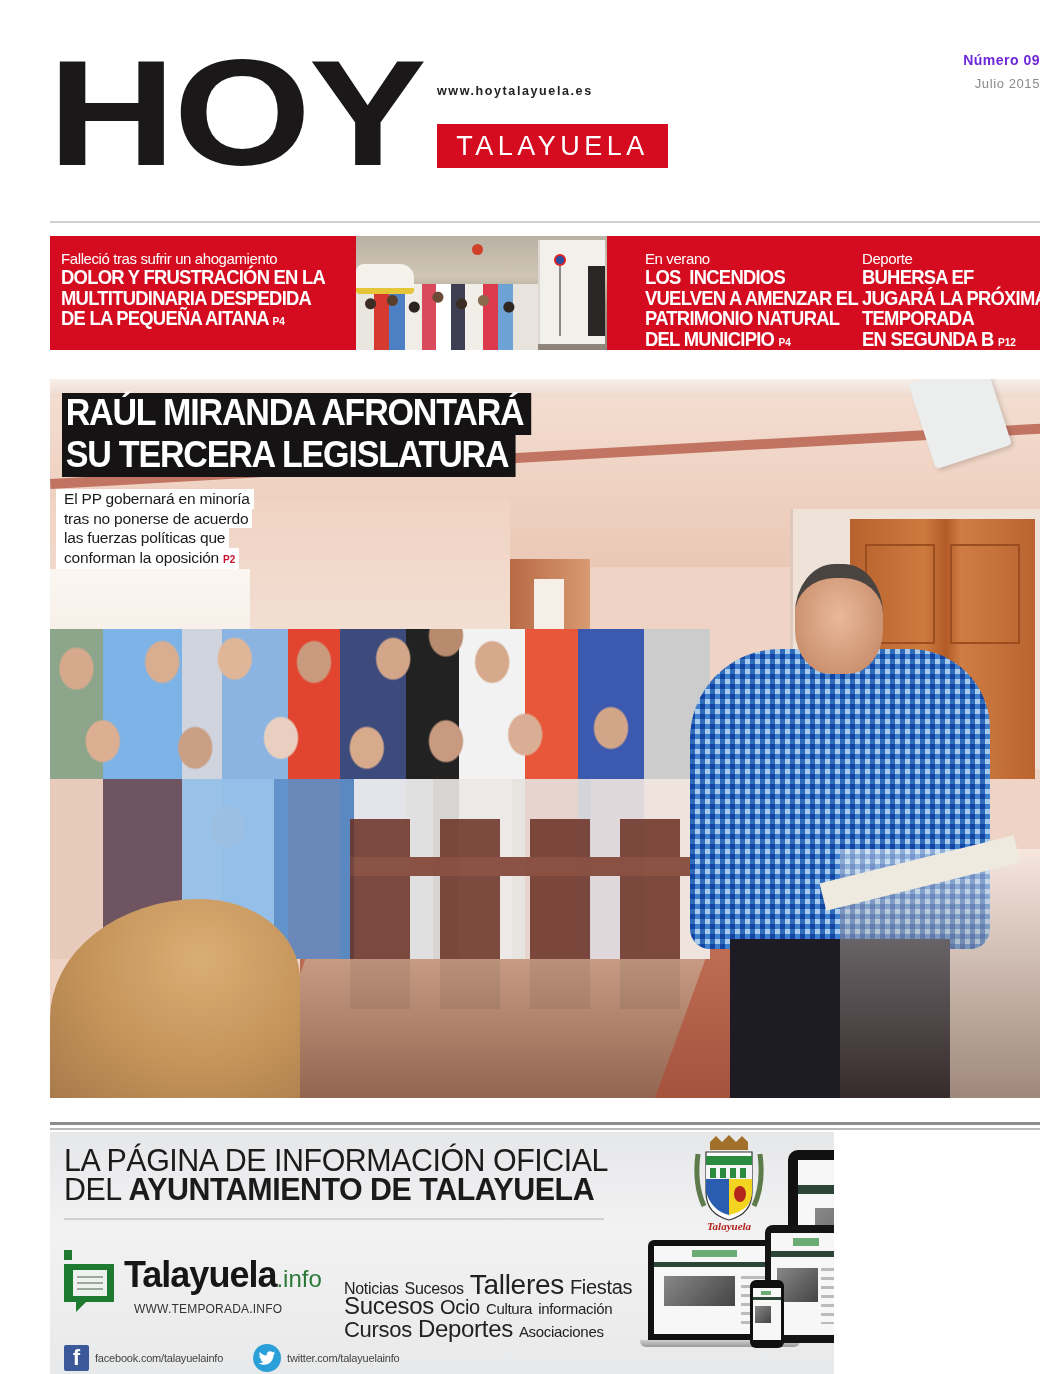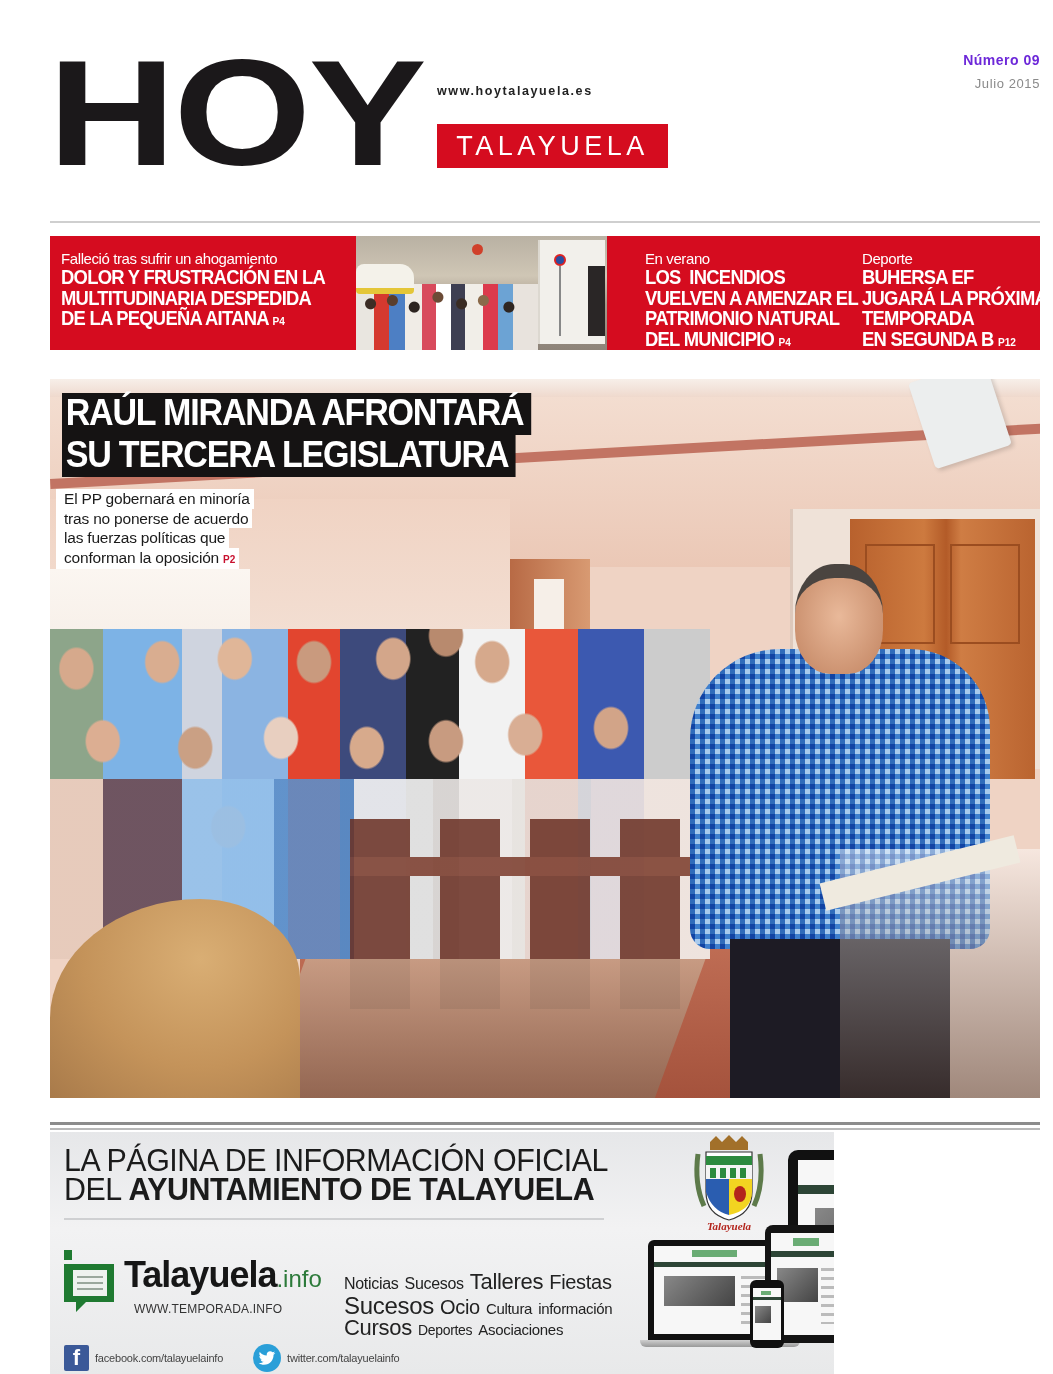--- a/index.html
+++ b/index.html
@@ -312,32 +312,32 @@
     <rect x="15" y="32" width="26" height="2" fill="#9aa89c"></rect>
     <rect x="15" y="38" width="26" height="2" fill="#9aa89c"></rect>
   </svg>
   <div class="ad-logo"><span>Talayuela</span><span class="info">.info</span></div>
   <div class="ad-site">WWW.TEMPORADA.INFO</div>
 
   <div class="tagcloud">
     <div class="row" id="tagrow0">
         <span class="tag" style="font-size: 16px;">Noticias</span>
         <span class="tag" style="font-size: 16px;">Sucesos</span>
-        <span class="tag" style="font-size: 22px;">Talleres</span>
+        <span class="tag" style="font-size: 28px;">Talleres</span>
         <span class="tag" style="font-size: 20px;">Fiestas</span>
       </div>
     <div class="row" id="tagrow1">
         <span class="tag" style="font-size: 24px;">Sucesos</span>
         <span class="tag" style="font-size: 20px;">Ocio</span>
         <span class="tag" style="font-size: 15px;">Cultura</span>
         <span class="tag" style="font-size: 15px;">información</span>
       </div>
     <div class="row" id="tagrow2">
         <span class="tag" style="font-size: 22px;">Cursos</span>
-        <span class="tag" style="font-size: 14px;">Deportes</span>
+        <span class="tag" style="font-size: 24px;">Deportes</span>
         <span class="tag" style="font-size: 15px;">Asociaciones</span>
       </div>
   </div>
 
   <div class="devices">
     <div class="monitor">
       <div class="monitor-screen scr">
           <div class="lg"></div>
           <div class="bar"></div>
           <div class="hero"></div>

